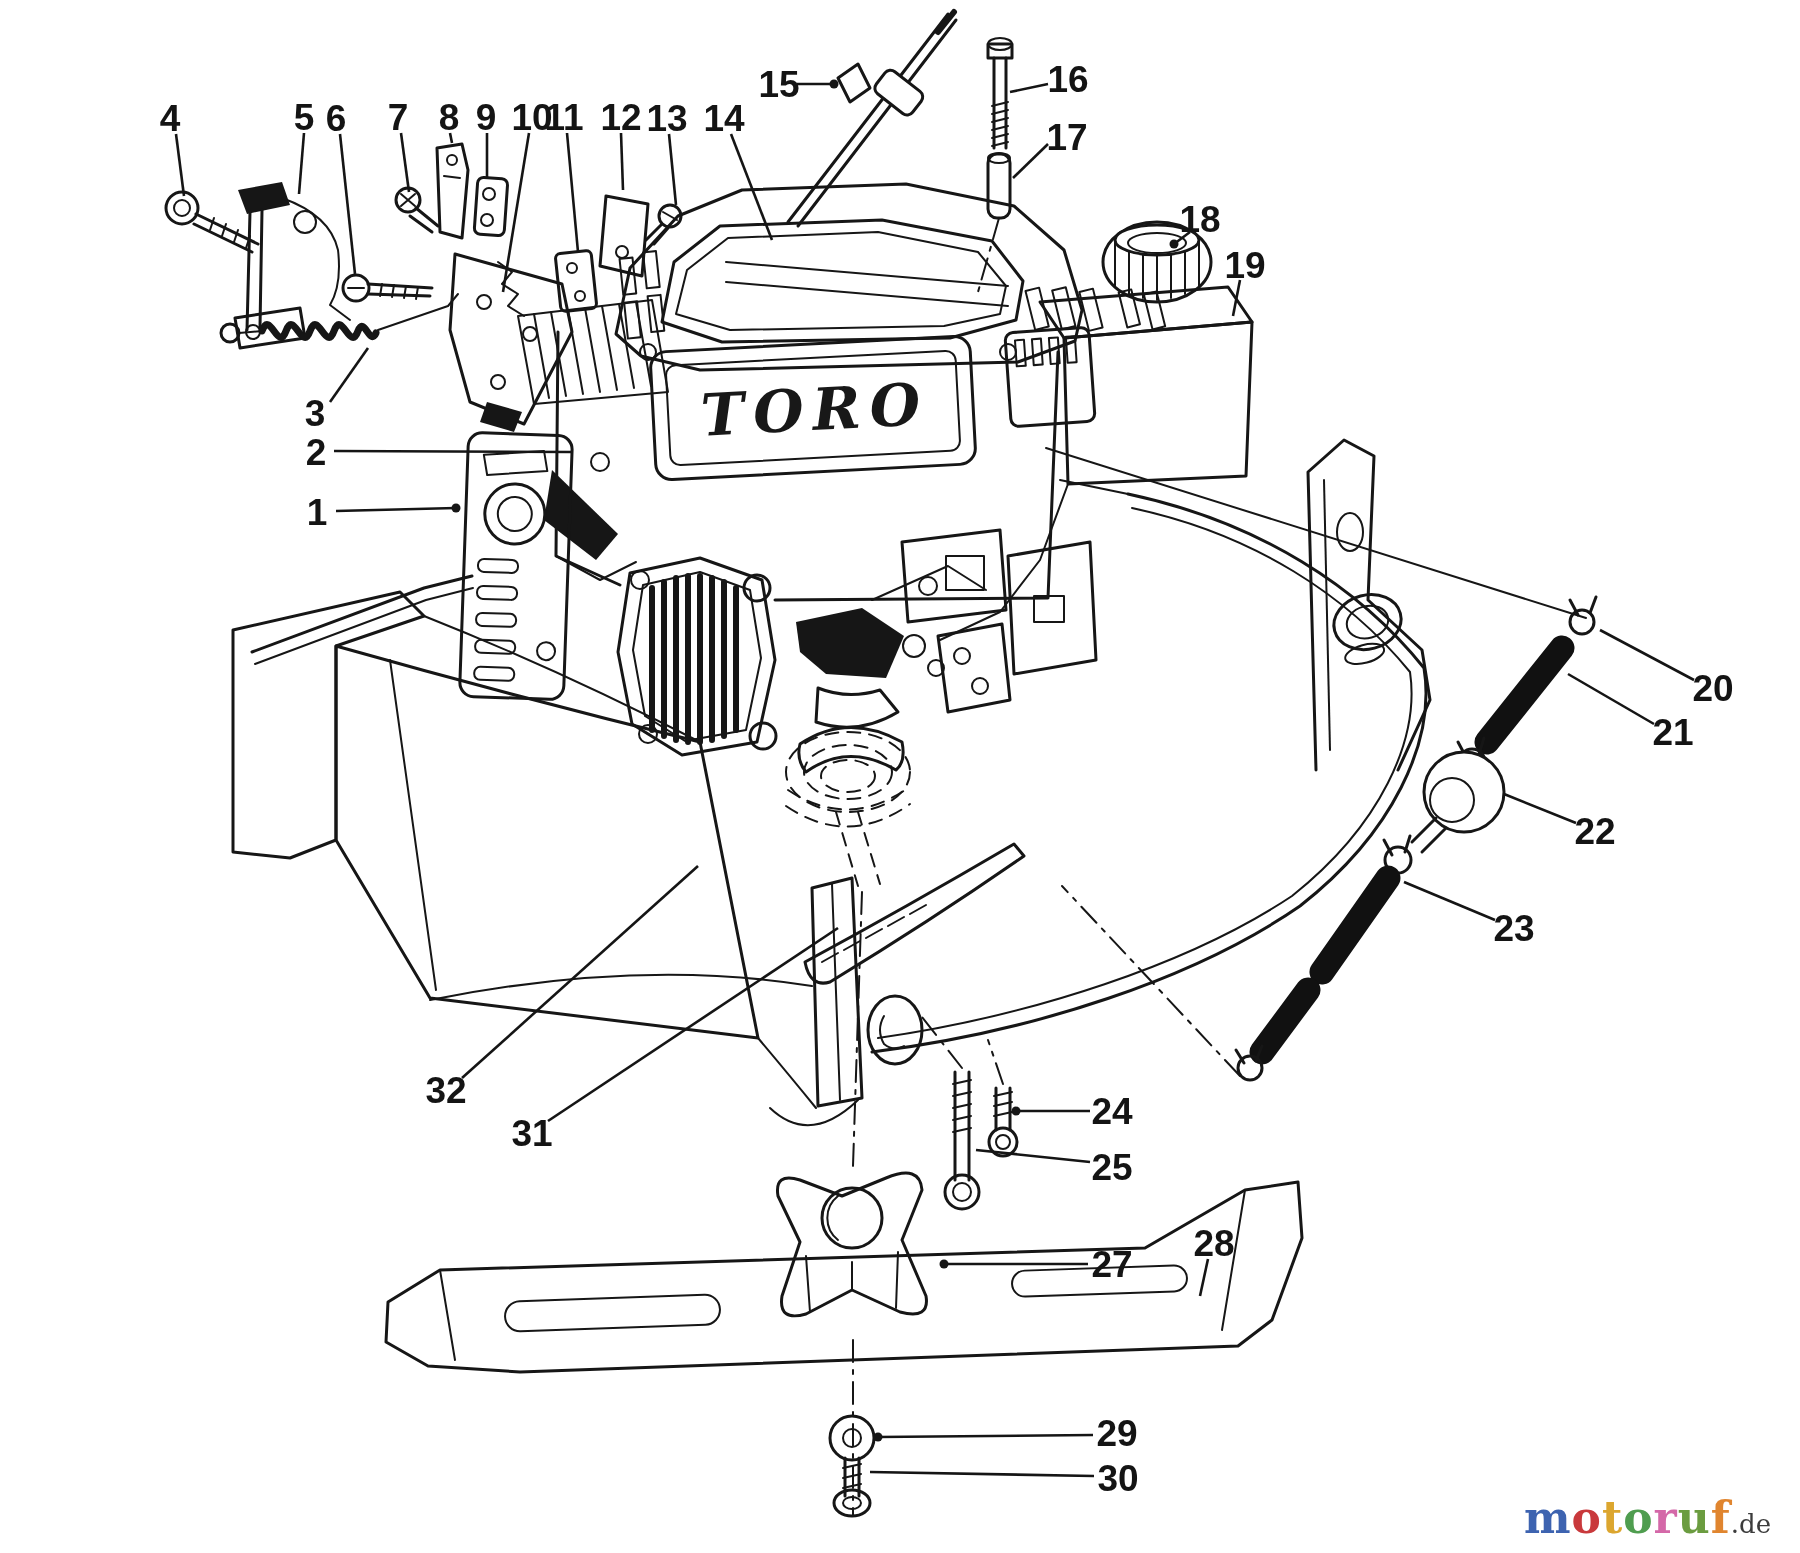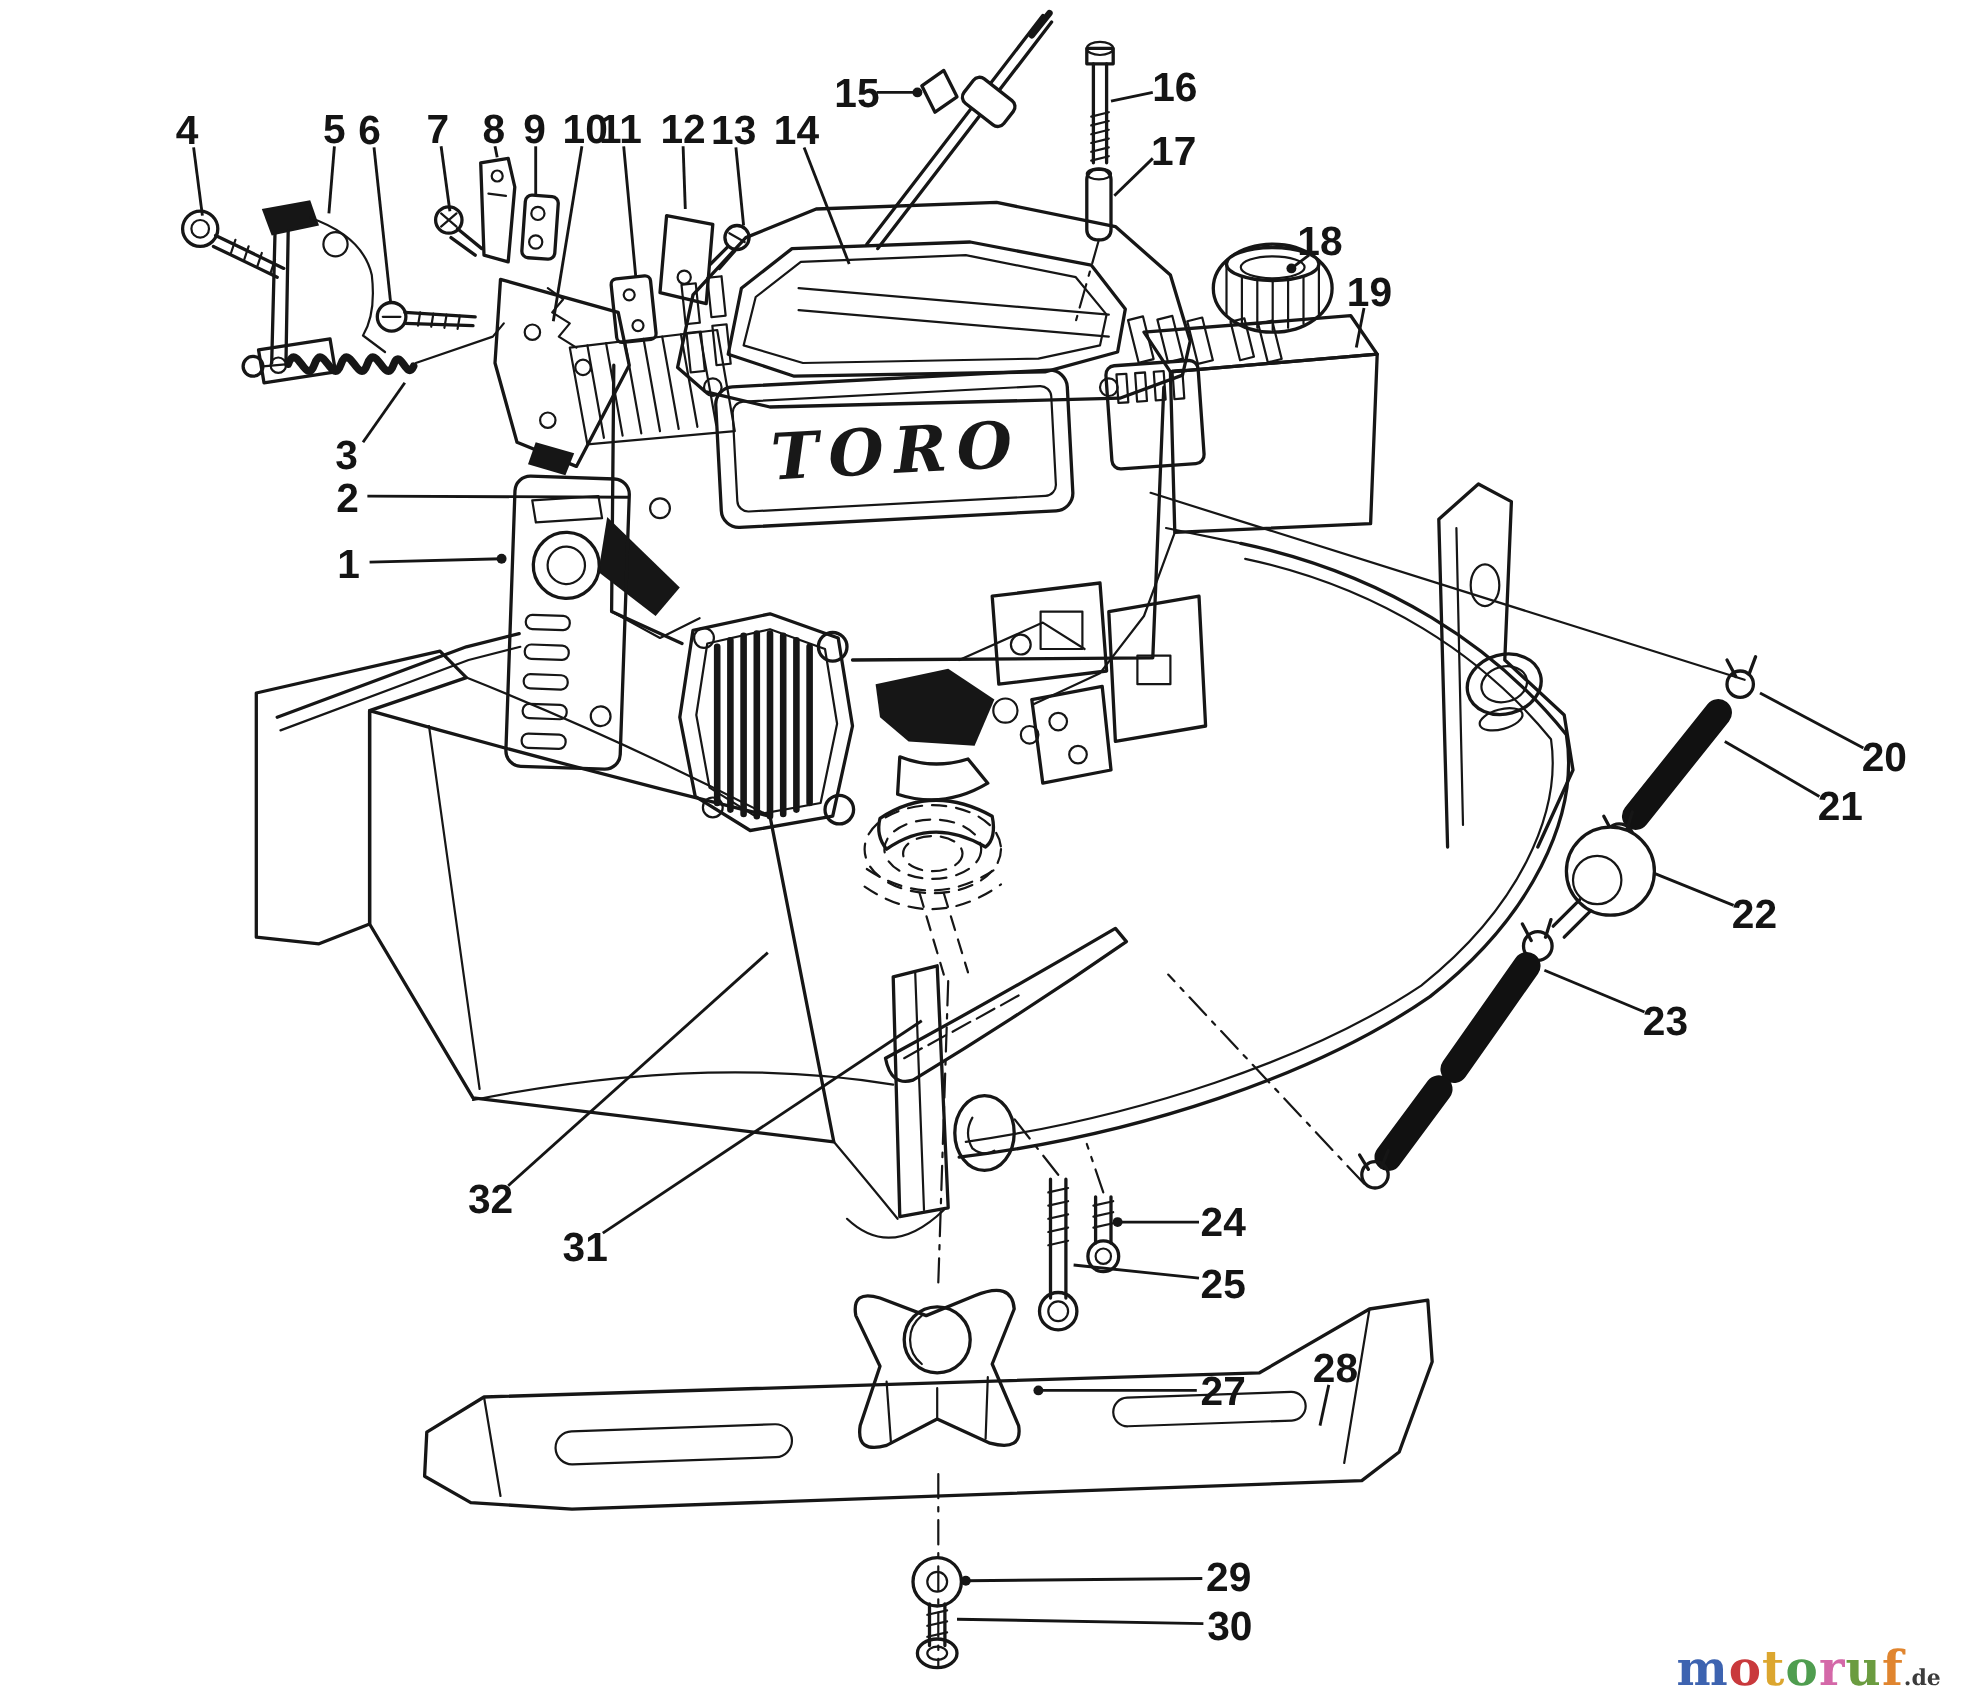--- a/index.html
+++ b/index.html
@@ -16,21 +16,21 @@
   .dashdot{stroke-dasharray:22 8 4 8;}
   .hose {fill:none;stroke:#111111;stroke-width:25;stroke-linecap:round;}
   .leader{stroke:#151515;stroke-width:2.6;fill:none;}
   .callout-num{font-family:"Liberation Sans",sans-serif;font-weight:bold;
                font-size:37px;fill:#141414;text-anchor:middle;}
   .toro-text{font-family:"DejaVu Serif",serif;font-weight:bold;font-style:italic;
              font-size:58px;letter-spacing:9px;fill:#181818;text-anchor:middle;}
   #watermark{position:absolute;left:1524px;top:1492px;width:270px;height:52px;
              font-family:"DejaVu Serif",serif;font-weight:bold;font-size:44px;
              letter-spacing:1px;white-space:nowrap;}
-  #watermark .wm-suffix{font-size:20px;font-weight:bold;letter-spacing:0;}
+  #watermark .wm-suffix{font-size:26px;font-weight:normal;letter-spacing:0;}
 </style>
 </head>
 <body>
 
 <div id="stage">
 <svg viewBox="0 0 1800 1553" width="1800" height="1553">
 
   <g>
 
     <path class="ln" d="M252,652 L424,588 L472,576"></path>

